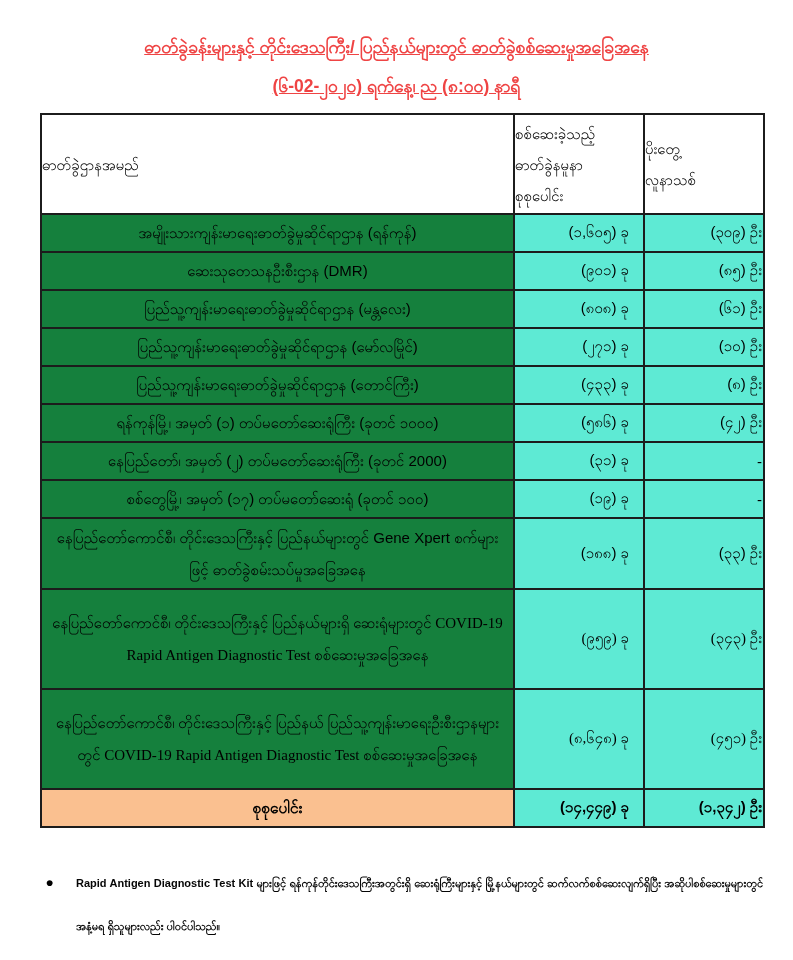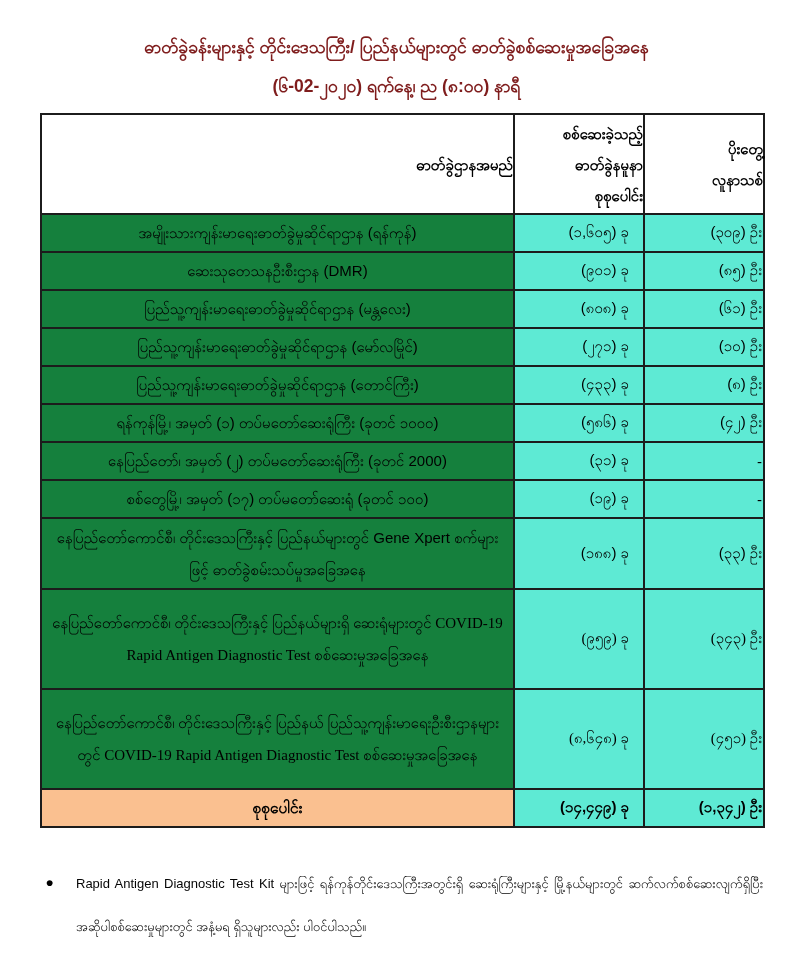--- a/index.html
+++ b/index.html
@@ -5,38 +5,38 @@
   * { margin:0; padding:0; box-sizing:border-box; }
   html,body { background:#ffffff; }
   body {
     width:793px; height:960px;
     font-family:"Liberation Sans","DejaVu Sans",sans-serif;
     color:#000;
   }
   .page { width:793px; height:960px; overflow:hidden; background:#fff; }
 
   .title-block { padding-top:28px; text-align:center; }
-  .title-line { font-size:17.5px; font-weight:bold; line-height:39px; color:#7f1d1d; }
+  .title-line { font-size:17.5px; font-weight:bold; line-height:39px; color:#ef4444;text-decoration:underline; }
 
   table.report {
     margin:7px 0 0 40px;
     width:723px;
     border-collapse:collapse;
     table-layout:fixed;
   }
   table.report td, table.report th {
     border:2px solid #1c1c1c;
     font-size:15px;
     vertical-align:middle;
   }
   col.c-name { width:473px; }
   col.c-tested { width:130px; }
   col.c-pos { width:120px; }
 
-  thead th { height:100px; background:#fff; font-weight:bold; text-align:right; line-height:31px; font-size:15.5px; }
+  thead th { height:100px; background:#fff; font-weight:normal; text-align:left; line-height:31px; font-size:15.5px; }
 
   tbody td.name-cell {
     background:#15803d;
     text-align:center;
     padding:2px 10px;
     line-height:32px;
     font-weight:500;
   }
   tbody td.val-cell {
     background:#5eead4;
@@ -61,22 +61,22 @@
   }
   .note .bullet {
     width:30px;
     font-size:21px;
     line-height:42px;
     font-weight:bold;
     flex:0 0 30px;
   }
   .note .note-text {
     flex:1;
-    font-size:13px;
-    font-weight:400;
+    font-size:11px;
+    font-weight:700;
     line-height:43px;
     text-align:justify;
     color:#050505;
   }
 </style>
 </head>
 <body>
 
 <div class="page">
 

